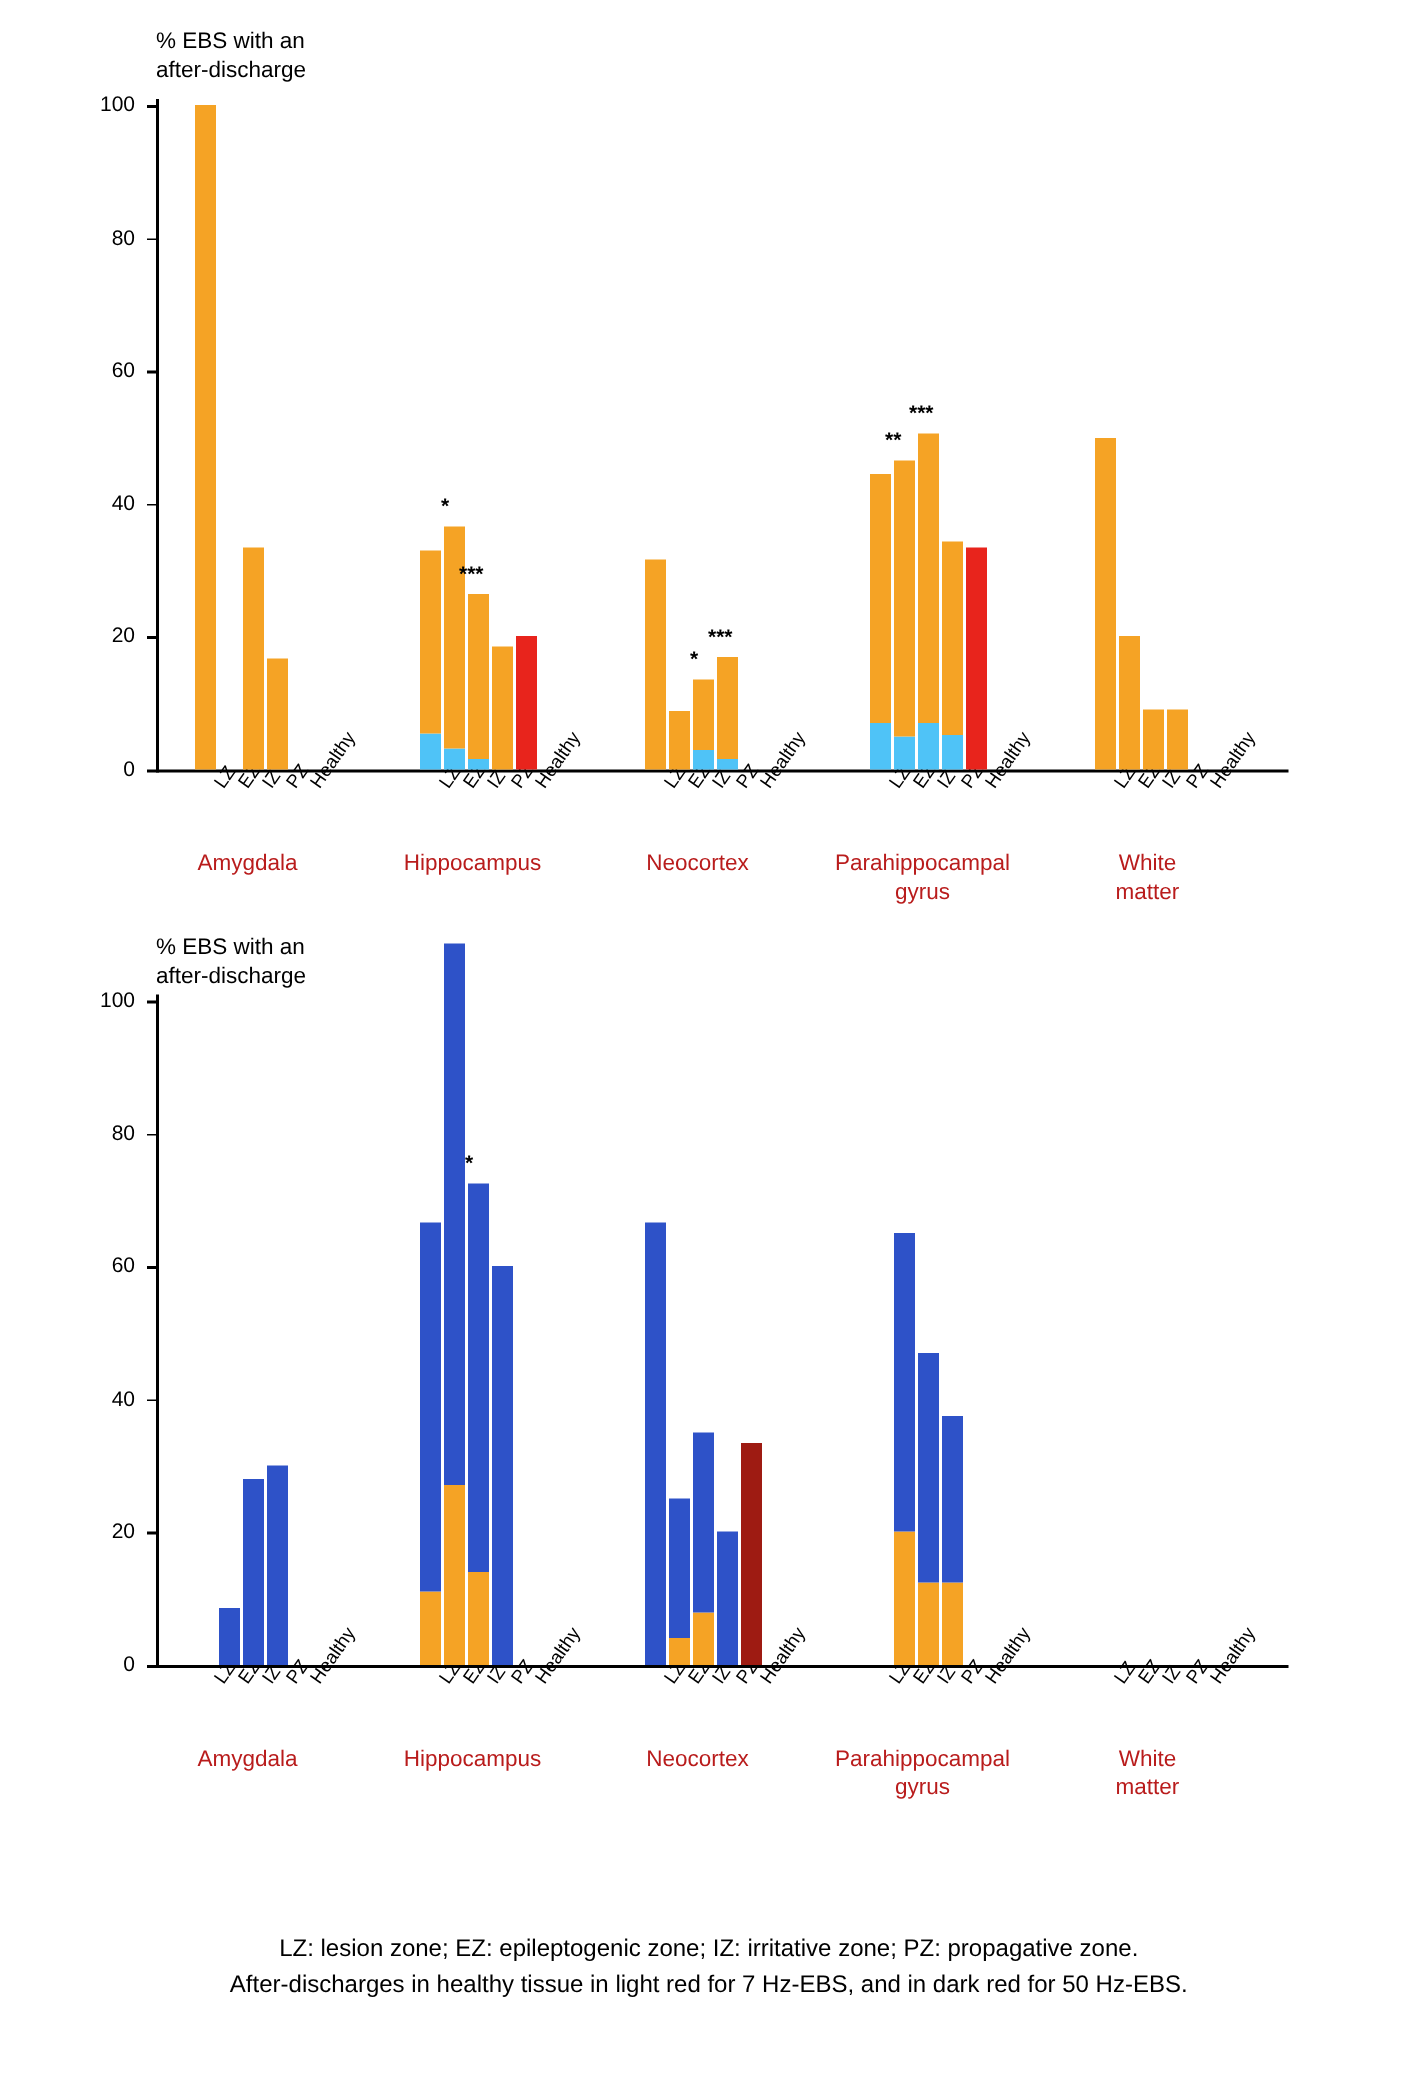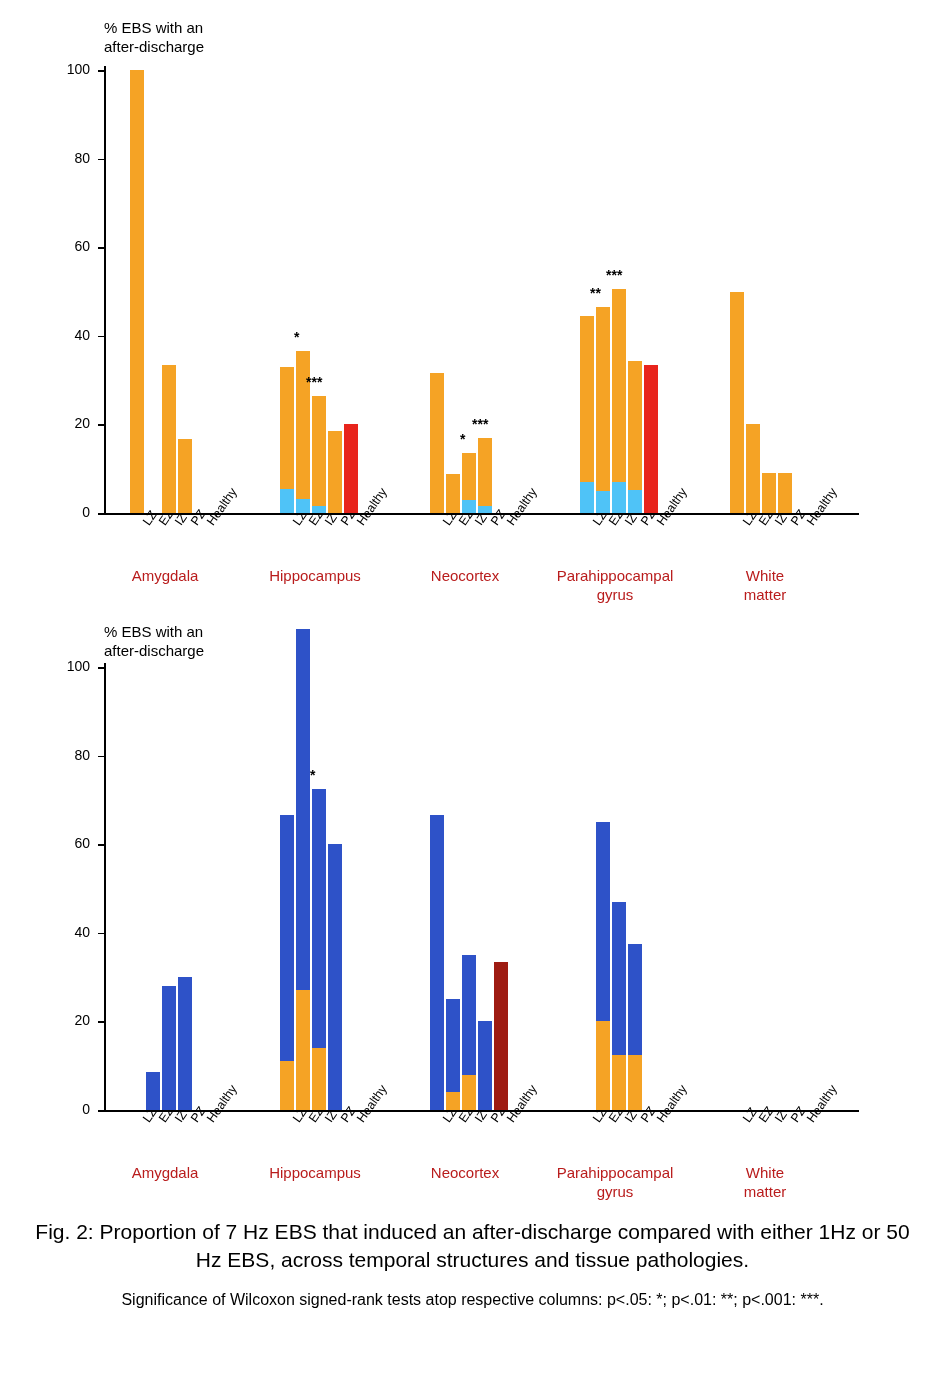--- a/index.html
+++ b/index.html
@@ -350,18 +350,18 @@
         <div class="xtick" style="left: 740px; top: 509px;">LZ</div>
         <div class="xtick" style="left: 756px; top: 509px;">EZ</div>
         <div class="xtick" style="left: 772px; top: 509px;">IZ</div>
         <div class="xtick" style="left: 788px; top: 509px;">PZ</div>
         <div class="xtick" style="left: 804px; top: 509px;">Healthy</div>
         <div class="group-label" style="left: 690px; top: 555px; width: 150px;">White
 matter</div>
       </div>
   </div>
 
-  <div class="caption cap-main" style="top:1218px;">Fig. 2: Proportion of 7 Hz EBS that induced an after-discharge compared with either 1Hz or 50 Hz EBS, across temporal structures and tissue pathologies.</div>
   <div class="caption cap-sub" id="cap-lines" style="top:1288px;">
-      <div>Significance of Wilcoxon signed-rank tests atop respective columns: p&lt;.05: *; p&lt;.01: **; p&lt;.001: ***.</div>
+      <div>LZ: lesion zone; EZ: epileptogenic zone; IZ: irritative zone; PZ: propagative zone.</div>
+      <div>After-discharges in healthy tissue in light red for 7 Hz-EBS, and in dark red for 50 Hz-EBS.</div>
     </div>
 
 </div>
 
 </body></html>

